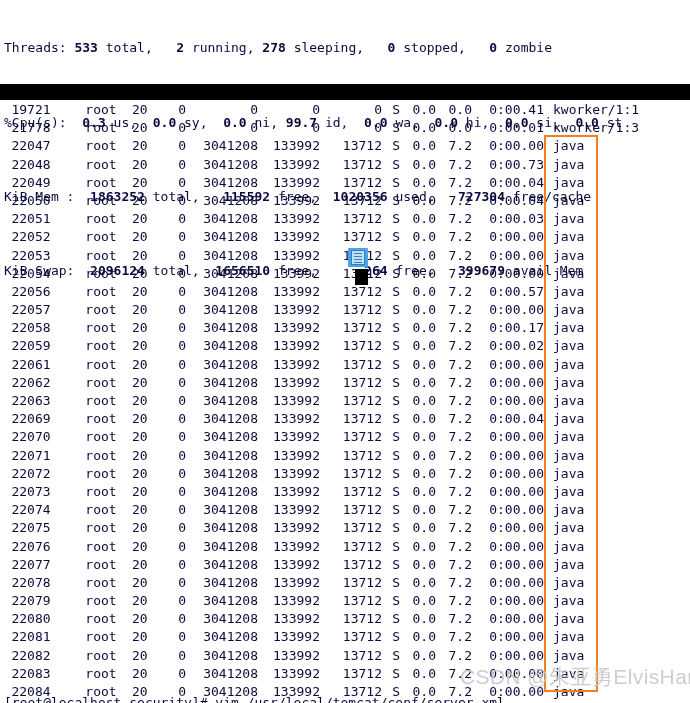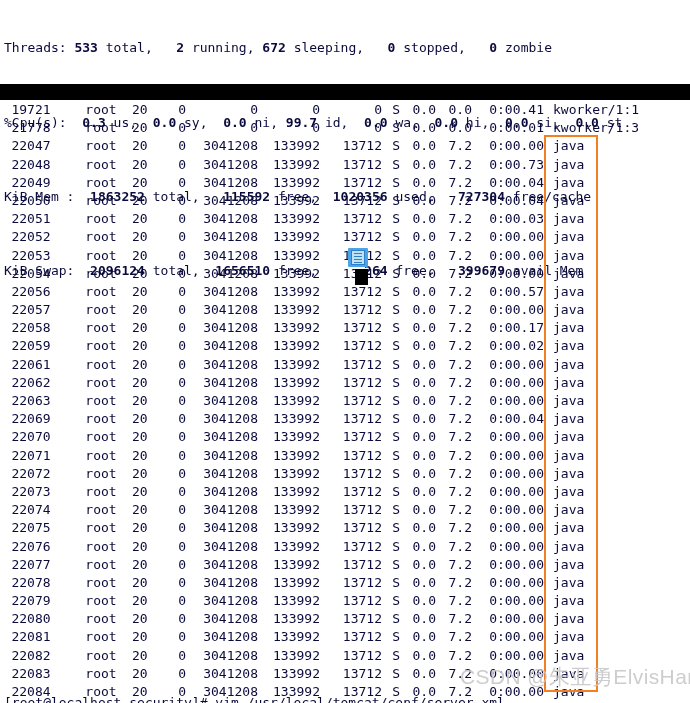--- a/index.html
+++ b/index.html
@@ -101,21 +101,21 @@
     overflow:hidden;white-space:pre;color:#0a0a3c;
     line-height:18.6px;
   }
 </style>
 </head>
 <body>
 
 <div class="screen">
 
   <div class="summary">
-    <div class="line"><span>Threads:</span> <span class="b">533</span> <span>total,</span>   <span class="b">2</span> <span>running,</span> <span class="b">672</span> <span>sleeping,</span>   <span class="b">0</span> <span>stopped,</span>   <span class="b">0</span> <span>zombie</span></div>
+    <div class="line"><span>Threads:</span> <span class="b">533</span> <span>total,</span>   <span class="b">2</span> <span>running,</span> <span class="b">278</span> <span>sleeping,</span>   <span class="b">0</span> <span>stopped,</span>   <span class="b">0</span> <span>zombie</span></div>
 
     <div class="line"><span>%Cpu(s):</span>  <span class="b">0.3</span> <span>us,</span>  <span class="b">0.0</span> <span>sy,</span>  <span class="b">0.0</span> <span>ni,</span> <span class="b">99.7</span> <span>id,</span>  <span class="b">0.0</span> <span>wa,</span>  <span class="b">0.0</span> <span>hi,</span>  <span class="b">0.0</span> <span>si,</span>  <span class="b">0.0</span> <span>st</span></div>
 
     <div class="line"><span>KiB Mem :</span>  <span class="b">1863252</span> <span>total,</span>   <span class="b">115592</span> <span>free,</span>  <span class="b">1020356</span> <span>used,</span>   <span class="b">727304</span> <span>free/cache</span></div>
 
     <div class="line"><span>KiB Swap:</span>  <span class="b">2096124</span> <span>total,</span>  <span class="b">1656510</span> <span>free,</span>      <span class="b">264</span> <span>free.</span>   <span class="b">399679</span> <span>avail Mem</span></div>
   </div>
 
   <div class="hdrbar">
     <span class="c-pid">PID</span><span class="c-user">USER</span><span class="c-pr">PR</span><span class="c-ni">NI</span><span class="c-virt">VIRT</span><span class="c-res">RES</span><span class="c-shr">SHR</span><span class="c-s">S</span><span class="c-cpu">%CPU</span><span class="c-mem">%MEM</span><span class="c-time">TIME+</span><span class="c-cmd">COMMAND</span>

